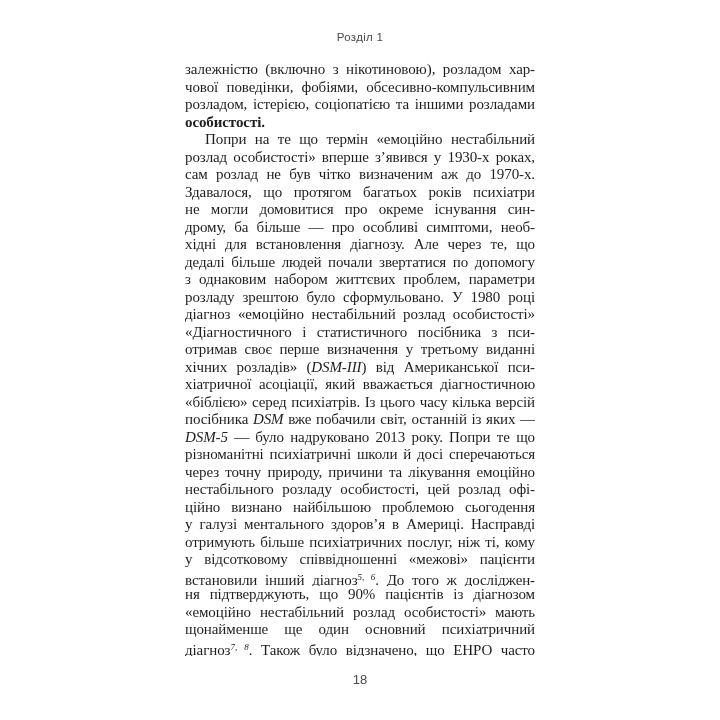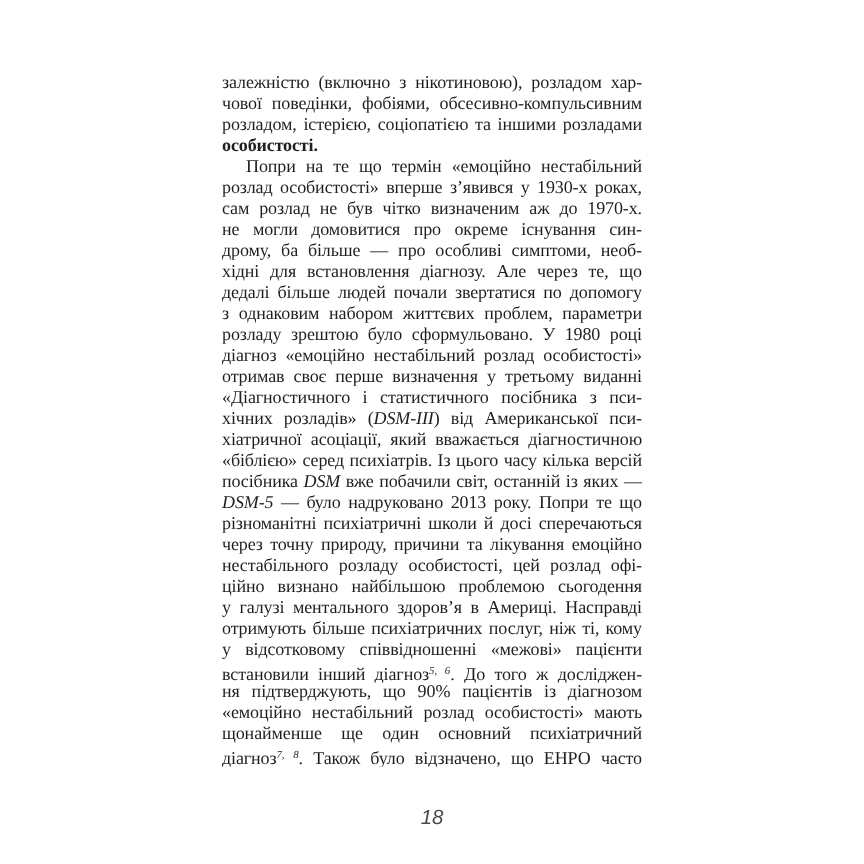--- a/index.html
+++ b/index.html
@@ -45,51 +45,52 @@
     font-size: 9px;
     vertical-align: 4.5px;
     letter-spacing: 0;
     font-style: italic;
   }
   .folio {
     position: absolute;
     top: 672px; left: 0; width: 720px;
     text-align: center;
     font-family: "Liberation Sans", sans-serif;
-    font-size: 17px;
+    font-size: 13px;
     color: #4a4a4a;
-    font-style: italic;
   }
 </style>
 </head>
 <body>
 
 <div class="page">
 
+  <div class="running-head">Розділ 1</div>
 
   <div class="text-block">
       <div class="para">
         <div class="line"><span class="seg">залежністю (включно з нікотиновою), розладом хар-</span></div>
         <div class="line"><span class="seg">чової поведінки, фобіями, обсесивно-компульсивним</span></div>
         <div class="line"><span class="seg">розладом, істерією, соціопатією та іншими розладами</span></div>
         <div class="line end"><span class="seg">особистості.</span></div>
       </div>
       <div class="para indent">
         <div class="line"><span class="seg">Попри на те що термін «емоційно нестабільний</span></div>
         <div class="line"><span class="seg">розлад особистості» вперше з’явився у 1930-х роках,</span></div>
         <div class="line"><span class="seg">сам розлад не був чітко визначеним аж до 1970-х.</span></div>
+        <div class="line"><span class="seg">Здавалося, що протягом багатьох років психіатри</span></div>
         <div class="line"><span class="seg">не могли домовитися про окреме існування син-</span></div>
         <div class="line"><span class="seg">дрому, ба більше — про особливі симптоми, необ-</span></div>
         <div class="line"><span class="seg">хідні для встановлення діагнозу. Але через те, що</span></div>
         <div class="line"><span class="seg">дедалі більше людей почали звертатися по допомогу</span></div>
         <div class="line"><span class="seg">з однаковим набором життєвих проблем, параметри</span></div>
         <div class="line"><span class="seg">розладу зрештою було сформульовано. У 1980 році</span></div>
         <div class="line"><span class="seg">діагноз «емоційно нестабільний розлад особистості»</span></div>
+        <div class="line"><span class="seg">«Діагностичного і статистичного посібника з пси-</span></div>
         <div class="line"><span class="seg">отримав своє перше визначення у третьому виданні</span></div>
-        <div class="line"><span class="seg">«Діагностичного і статистичного посібника з пси-</span></div>
         <div class="line"><span class="seg">хічних розладів» (</span><span class="seg i">DSM-III</span><span class="seg">) від Американської пси-</span></div>
         <div class="line"><span class="seg">хіатричної асоціації, який вважається діагностичною</span></div>
         <div class="line"><span class="seg">«біблією» серед психіатрів. Із цього часу кілька версій</span></div>
         <div class="line"><span class="seg">посібника </span><span class="seg i">DSM</span><span class="seg"> вже побачили світ, останній із яких —</span></div>
         <div class="line"><span class="seg i">DSM-5</span><span class="seg"> — було надруковано 2013 року. Попри те що</span></div>
         <div class="line"><span class="seg">різноманітні психіатричні школи й досі сперечаються</span></div>
         <div class="line"><span class="seg">через точну природу, причини та лікування емоційно</span></div>
         <div class="line"><span class="seg">нестабільного розладу особистості, цей розлад офі-</span></div>
         <div class="line"><span class="seg">ційно визнано найбільшою проблемою сьогодення</span></div>
         <div class="line"><span class="seg">у галузі ментального здоров’я в Америці. Насправді</span></div>

